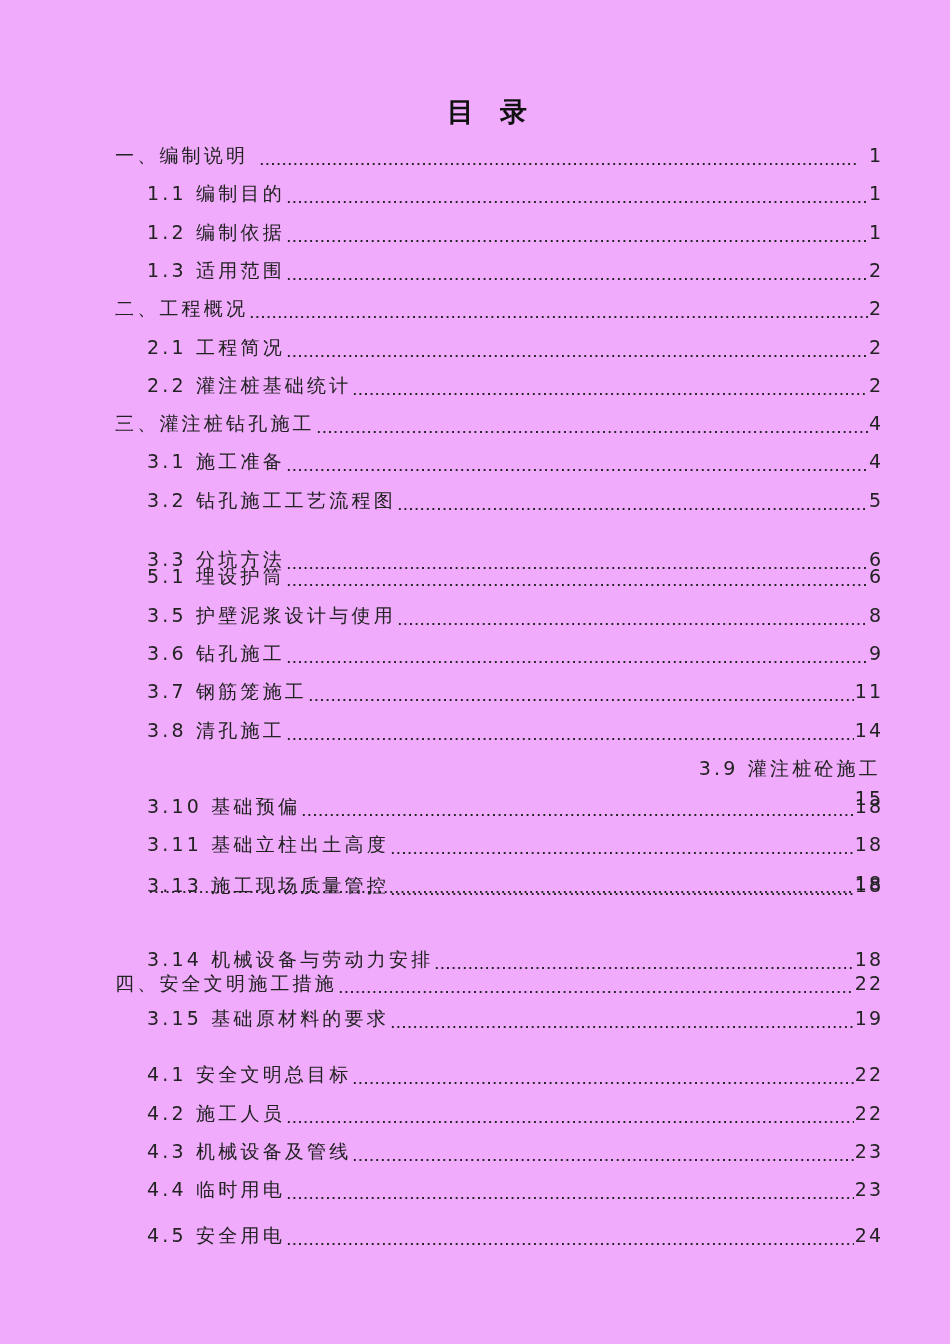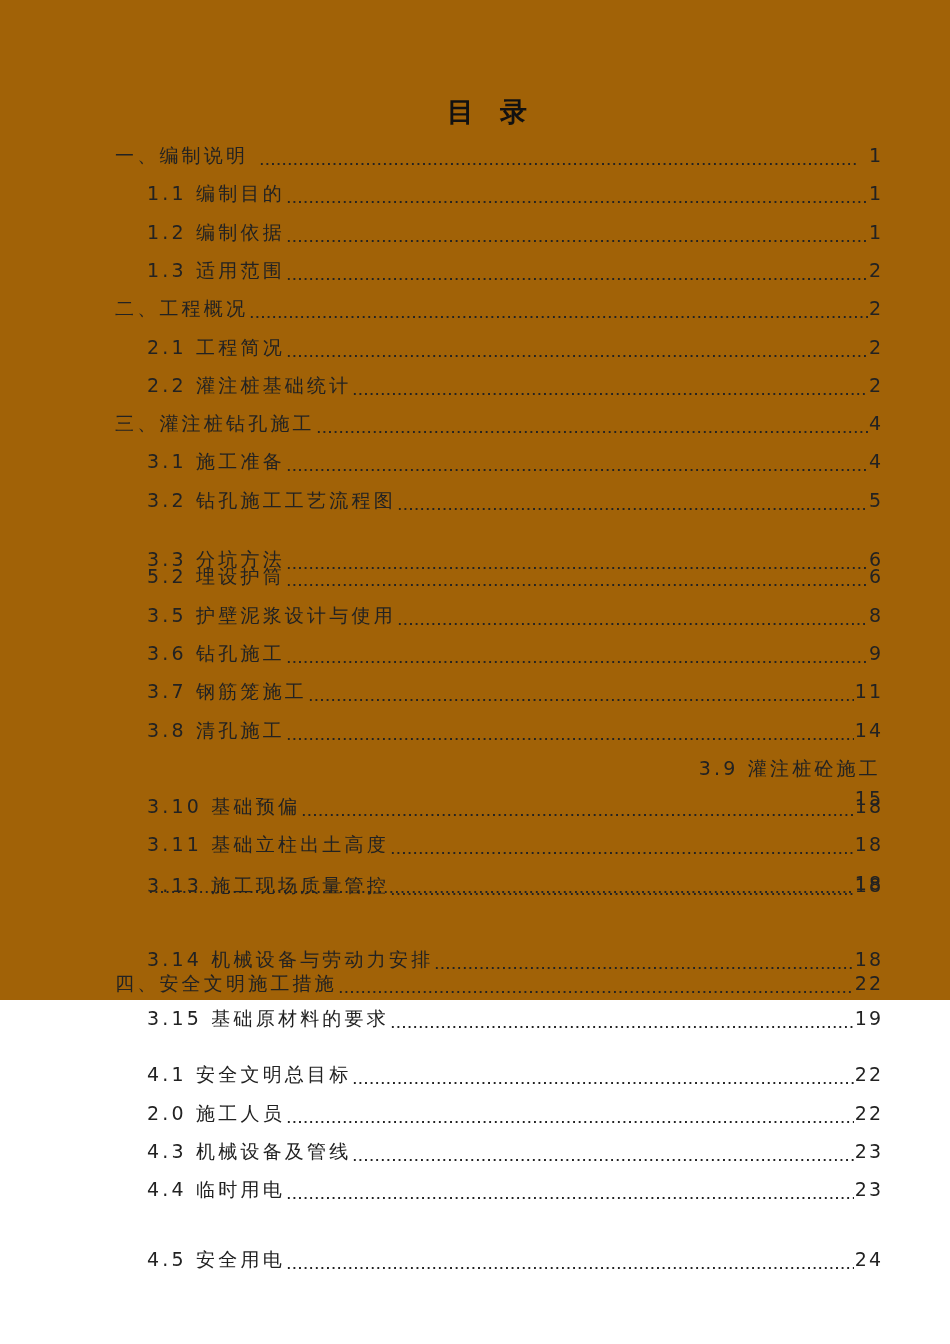--- a/index.html
+++ b/index.html
@@ -11,22 +11,22 @@
       width: 950px;
       height: 1344px;
       position: relative;
       overflow: hidden;
       font-family: "DejaVu Sans", "Liberation Sans", sans-serif;
       color: #1a1a1a;
     }
     .page {
       position: absolute;
       left: 0; top: 0;
-      width: 950px; height: 1000px;
-      background: #a16207;
+      width: 950px; height: 1344px;
+      background: #f0abfc;
     }
     .toc-title {
       position: absolute;
       top: 94px;
       left: 0;
       width: 1000px;
       text-align: center;
       font-family: "DejaVu Serif", "Liberation Serif", serif;
       font-weight: bold;
       font-size: 27px;
@@ -131,21 +131,21 @@
     <span class="toc-label">3.2 钻孔施工工艺流程图</span>
     <span class="toc-leader"></span>
     <span class="toc-page">5</span>
   </div>
       <div class="toc-row level-2" style="top: 404px;">
     <span class="toc-label">3.3 分坑方法</span>
     <span class="toc-leader"></span>
     <span class="toc-page">6</span>
   </div>
       <div class="toc-row level-2" style="top: 421.3px;">
-    <span class="toc-label">5.2 埋设护筒</span>
+    <span class="toc-label">5.1 埋设护筒</span>
     <span class="toc-leader"></span>
     <span class="toc-page">6</span>
   </div>
       <div class="toc-row level-2" style="top: 459.6px;">
     <span class="toc-label">3.5 护壁泥浆设计与使用</span>
     <span class="toc-leader"></span>
     <span class="toc-page">8</span>
   </div>
       <div class="toc-row level-2" style="top: 497.9px;">
     <span class="toc-label">3.6 钻孔施工</span>
@@ -200,33 +200,33 @@
     <span class="toc-label">四、安全文明施工措施</span>
     <span class="toc-leader"></span>
     <span class="toc-page">22</span>
   </div>
       <div class="toc-row level-2" style="top: 919.2px;">
     <span class="toc-label">4.1 安全文明总目标</span>
     <span class="toc-leader"></span>
     <span class="toc-page">22</span>
   </div>
       <div class="toc-row level-2" style="top: 957.5px;">
-    <span class="toc-label">2.0 施工人员</span>
+    <span class="toc-label">4.2 施工人员</span>
     <span class="toc-leader"></span>
     <span class="toc-page">22</span>
   </div>
       <div class="toc-row level-2" style="top: 995.8px;">
     <span class="toc-label">4.3 机械设备及管线</span>
     <span class="toc-leader"></span>
     <span class="toc-page">23</span>
   </div>
       <div class="toc-row level-2" style="top: 1034.1px;">
     <span class="toc-label">4.4 临时用电</span>
     <span class="toc-leader"></span>
     <span class="toc-page">23</span>
   </div>
-      <div class="toc-row level-2" style="top: 1104px;">
+      <div class="toc-row level-2" style="top: 1080px;">
     <span class="toc-label">4.5 安全用电</span>
     <span class="toc-leader"></span>
     <span class="toc-page">24</span>
   </div>
     </div>
 </div>
 
 </body></html>

